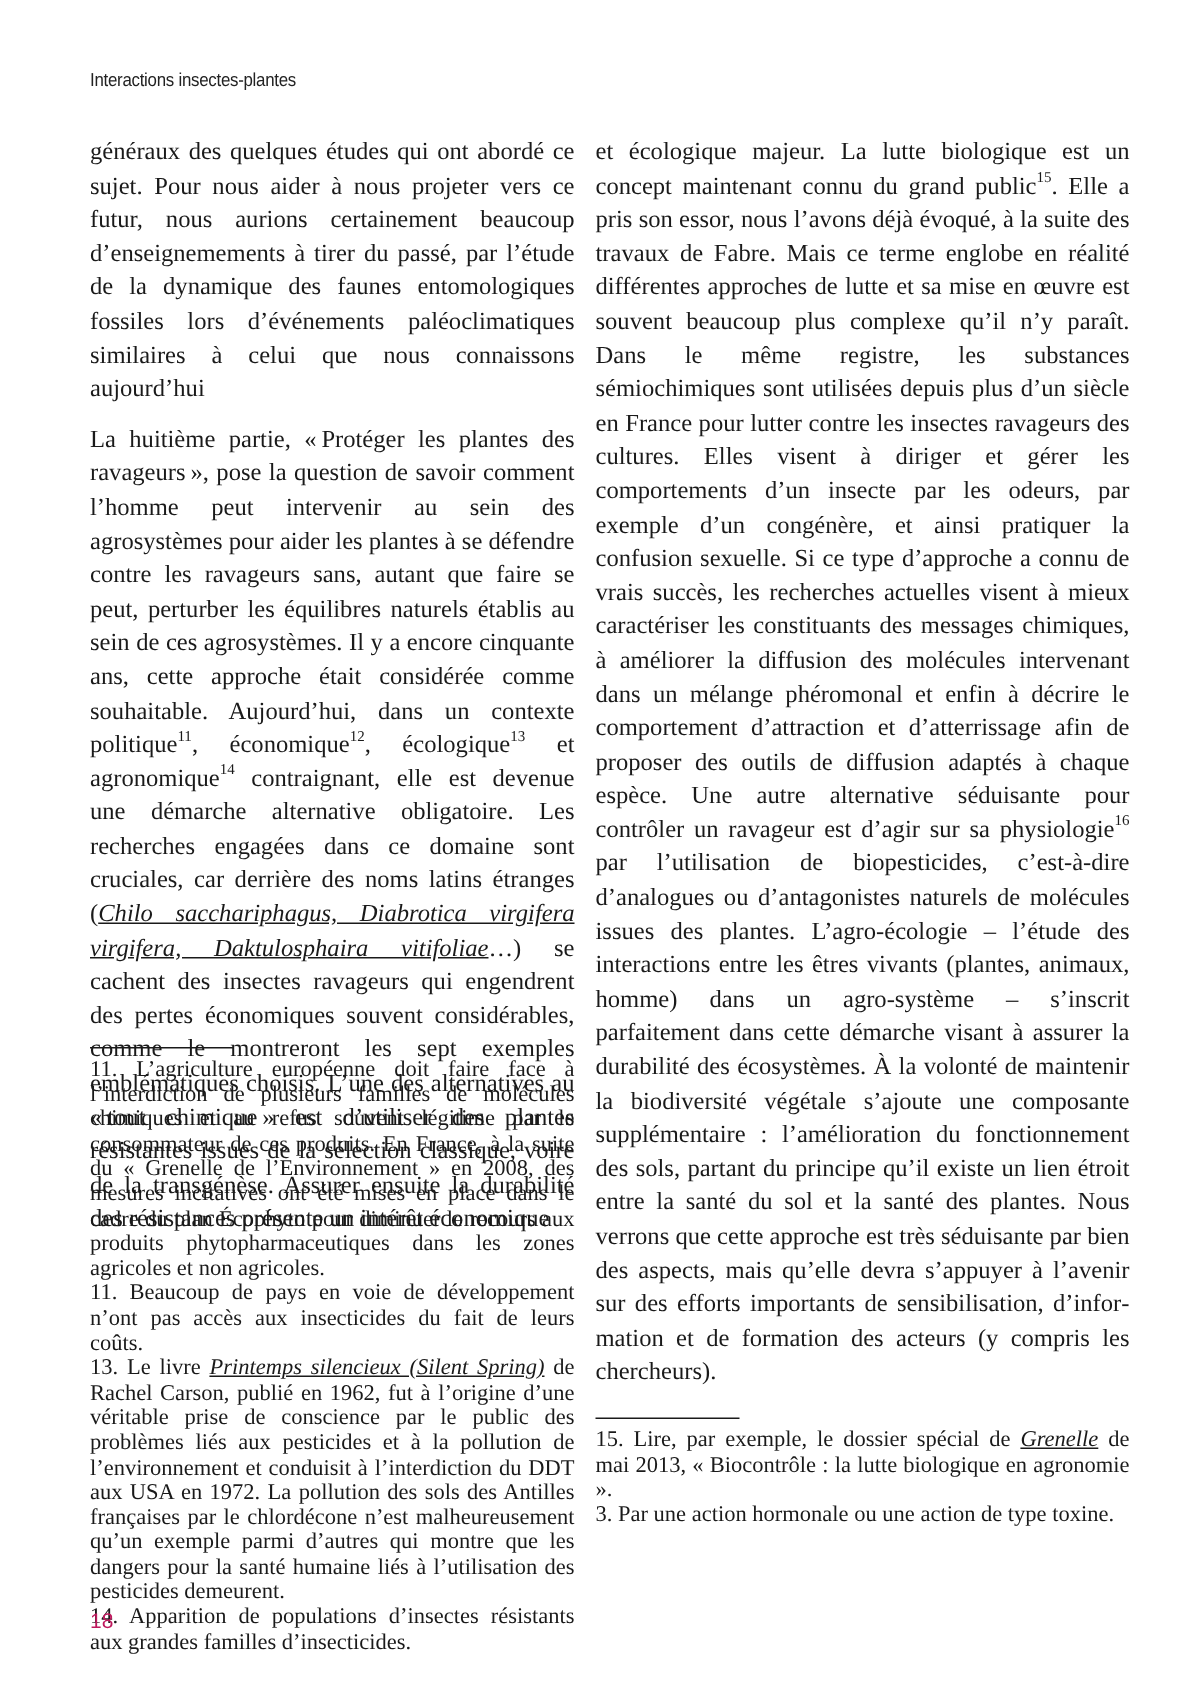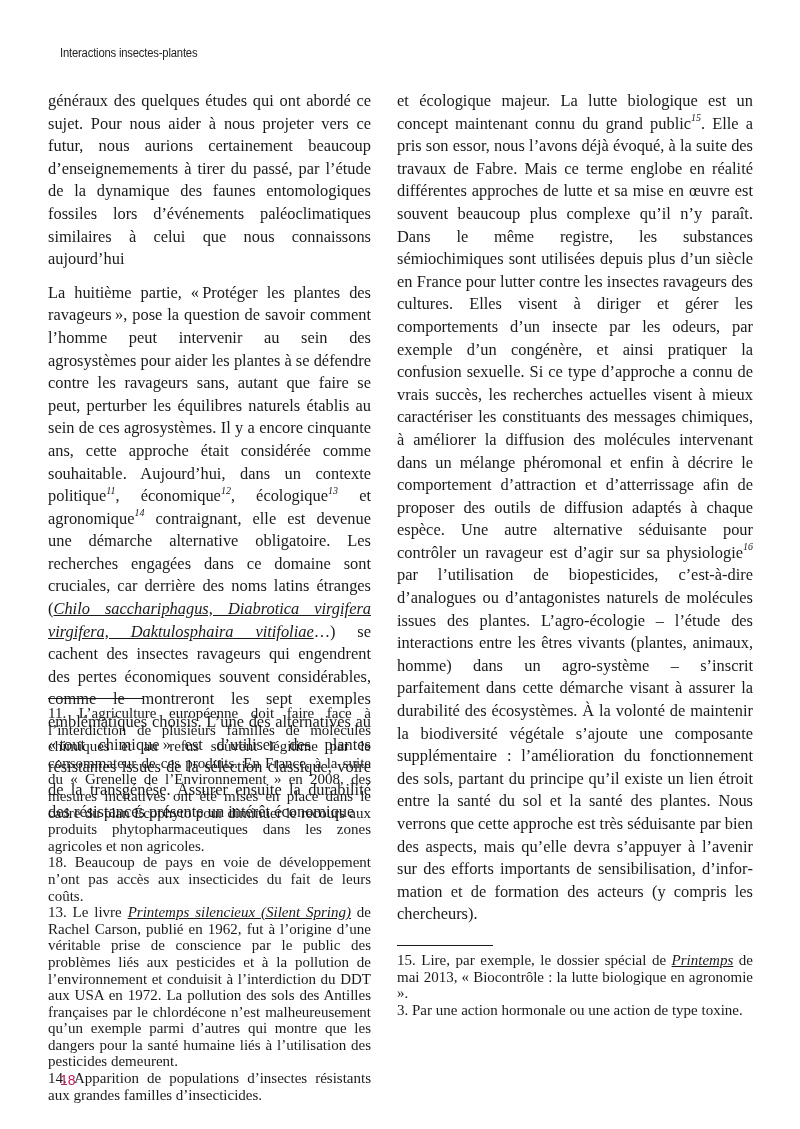--- a/index.html
+++ b/index.html
@@ -23,38 +23,37 @@
       letter-spacing: -0.2px;
       color: #222;
       transform: scaleX(0.9);
       transform-origin: left top;
     }
     .col {
       position: absolute;
       top: 90px;
       font-family: "Liberation Serif", serif;
     }
-    .col-left { left: 48px; width: 323px; }
+    .col-left { left: 60px; width: 323px; }
     .col-right { left: 397px; width: 356px; }
     .body p {
       margin: 0 0 11px 0;
       font-size: 16.4px;
       line-height: 22.6px;
       text-align: justify;
       hyphens: manual;
     }
     .col-left .body { height: 610px; }
     .col-right .body { height: 858px; }
     sup {
       font-size: 10px;
       line-height: 0;
       position: relative;
       top: -1px;
       vertical-align: super;
-      font-style: italic;
     }
     .fn-rule {
       width: 96px;
       height: 0;
       border-top: 1.3px solid #1a1a1a;
       margin: 0 0 6px 0;
     }
     .footnotes p {
       margin: 0;
       font-size: 15px;
@@ -79,30 +78,30 @@
 <div class="running-head">Interactions insectes-plantes</div>
 
 <div class="col col-left">
   <div class="body">
     <p>généraux des quelques études qui ont abordé ce sujet. Pour nous aider à nous projeter vers ce futur, nous aurions certainement beaucoup d’enseigne­mements à tirer du passé, par l’étude de la dynamique des faunes entomologiques fossiles lors d’évé­nements paléoclimatiques similaires à celui que nous connaissons aujourd’hui</p>
     <p>La huitième partie, « Protéger les plantes des ravageurs », pose la question de savoir comment l’homme peut intervenir au sein des agrosystèmes pour aider les plantes à se défendre contre les rava­geurs sans, autant que faire se peut, perturber les équilibres naturels établis au sein de ces agrosys­tèmes. Il y a encore cinquante ans, cette approche était considérée comme souhaitable. Aujourd’hui, dans un contexte politique<sup>11</sup>, économique<sup>12</sup>, écologique<sup>13</sup> et agronomique<sup>14</sup> contraignant, elle est devenue une démarche alternative obligatoire. Les recherches engagées dans ce domaine sont cruciales, car derrière des noms latins étranges (<em>Chilo sacchariphagus, Diabrotica virgifera virgifera, Daktulosphaira vitifoliae</em>…) se cachent des insectes ravageurs qui engendrent des pertes économiques souvent considérables, comme le montreront les sept exemples emblématiques choisis. L’une des alternatives au « tout chimique » est d’utiliser des plantes résistantes issues de la sélection classique, voire de la transgénèse. Assurer ensuite la durabi­lité des résistances présente un intérêt économique</p>
   </div>
   <div class="footnotes">
     <div class="fn-rule"></div>
     <p>11. L’agriculture européenne doit faire face à l’interdiction de plusieurs familles de molécules chimiques et au refus souvent légitime par le consommateur de ces produits. En France, à la suite du « Grenelle de l’Environnement » en 2008, des mesures incitatives ont été mises en place dans le cadre du plan Écophyto pour diminuer le recours aux produits phytopharmaceutiques dans les zones agricoles et non agricoles.</p>
-    <p>18. Beaucoup de pays en voie de développement n’ont pas accès aux insecticides du fait de leurs coûts.</p>
+    <p>11. Beaucoup de pays en voie de développement n’ont pas accès aux insecticides du fait de leurs coûts.</p>
     <p>13. Le livre <em>Printemps silencieux (Silent Spring)</em> de Rachel Carson, publié en 1962, fut à l’origine d’une véritable prise de conscience par le public des problèmes liés aux pesticides et à la pollution de l’environnement et conduisit à l’interdiction du DDT aux USA en 1972. La pollution des sols des Antilles françaises par le chlordécone n’est malheureusement qu’un exemple parmi d’autres qui montre que les dangers pour la santé humaine liés à l’utilisation des pesticides demeurent.</p>
     <p>14. Apparition de populations d’insectes résistants aux grandes familles d’insecticides.</p>
   </div>
 </div>
 
 <div class="col col-right">
   <div class="body">
     <p>et écologique majeur. La lutte biologique est un concept maintenant connu du grand public<sup>15</sup>. Elle a pris son essor, nous l’avons déjà évoqué, à la suite des travaux de Fabre. Mais ce terme englobe en réalité différentes approches de lutte et sa mise en œuvre est souvent beaucoup plus complexe qu’il n’y paraît. Dans le même registre, les substances sémiochimiques sont utilisées depuis plus d’un siècle en France pour lutter contre les insectes ravageurs des cultures. Elles visent à diriger et gérer les comportements d’un insecte par les odeurs, par exemple d’un congénère, et ainsi prati­quer la confusion sexuelle. Si ce type d’approche a connu de vrais succès, les recherches actuelles visent à mieux caractériser les constituants des messages chimiques, à améliorer la diffusion des molécules intervenant dans un mélange phéro­monal et enfin à décrire le comportement d’attrac­tion et d’atterrissage afin de proposer des outils de diffusion adaptés à chaque espèce. Une autre alternative séduisante pour contrôler un ravageur est d’agir sur sa physiologie<sup>16</sup> par l’utilisation de biopesticides, c’est-à-dire d’analogues ou d’anta­gonistes naturels de molécules issues des plantes. L’agro-écologie – l’étude des interactions entre les êtres vivants (plantes, animaux, homme) dans un agro-système – s’inscrit parfaitement dans cette démarche visant à assurer la durabilité des écosys­tèmes. À la volonté de maintenir la biodiversité végétale s’ajoute une composante supplémentaire : l’amélioration du fonctionnement des sols, partant du principe qu’il existe un lien étroit entre la santé du sol et la santé des plantes. Nous verrons que cette approche est très séduisante par bien des aspects, mais qu’elle devra s’appuyer à l’avenir sur des efforts importants de sensibilisation, d’infor­mation et de formation des acteurs (y compris les chercheurs).</p>
   </div>
   <div class="footnotes">
     <div class="fn-rule"></div>
-    <p>15. Lire, par exemple, le dossier spécial de <em>Printemps</em> de mai 2013, « Biocontrôle : la lutte biologique en agronomie ».</p>
+    <p>15. Lire, par exemple, le dossier spécial de <em>Grenelle</em> de mai 2013, « Biocontrôle : la lutte biologique en agronomie ».</p>
     <p>3. Par une action hormonale ou une action de type toxine.</p>
   </div>
 </div>
 
 <div class="page-number">18</div>
 
 </body></html>

